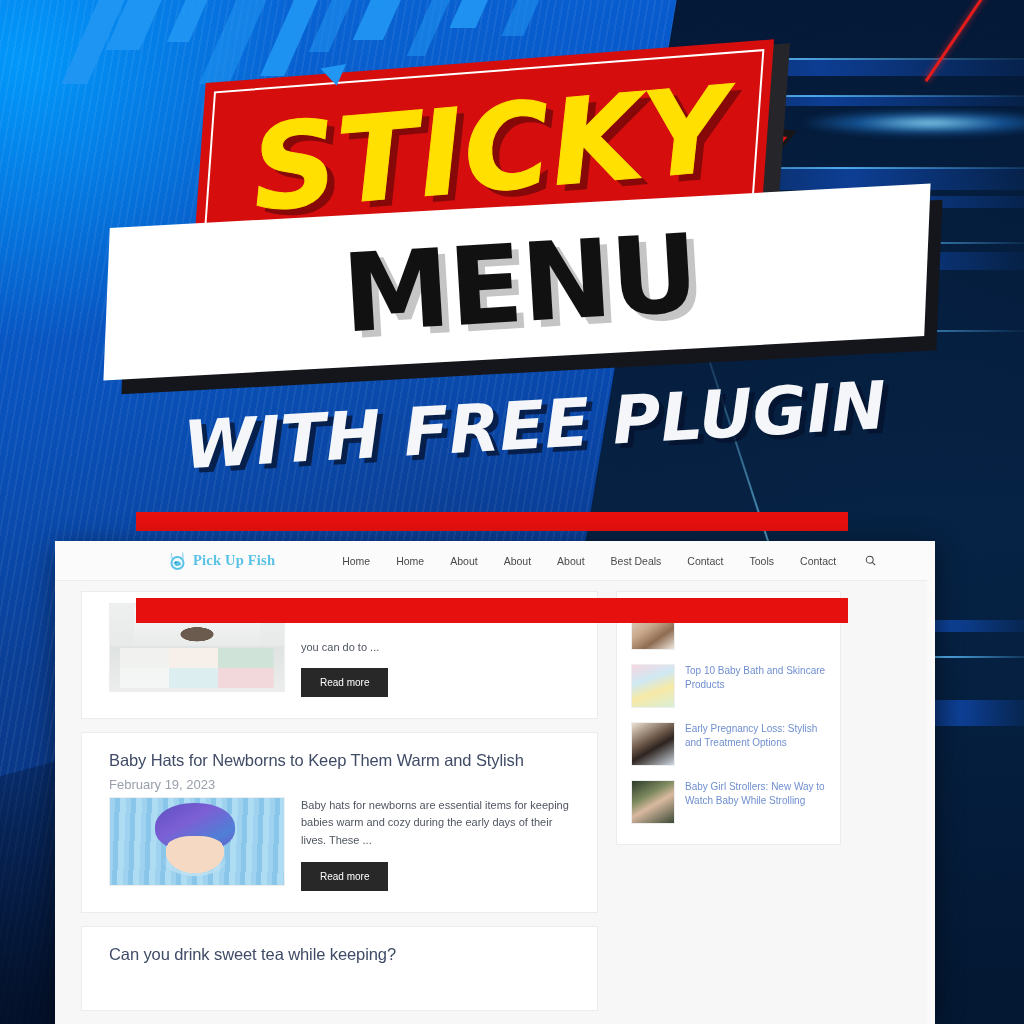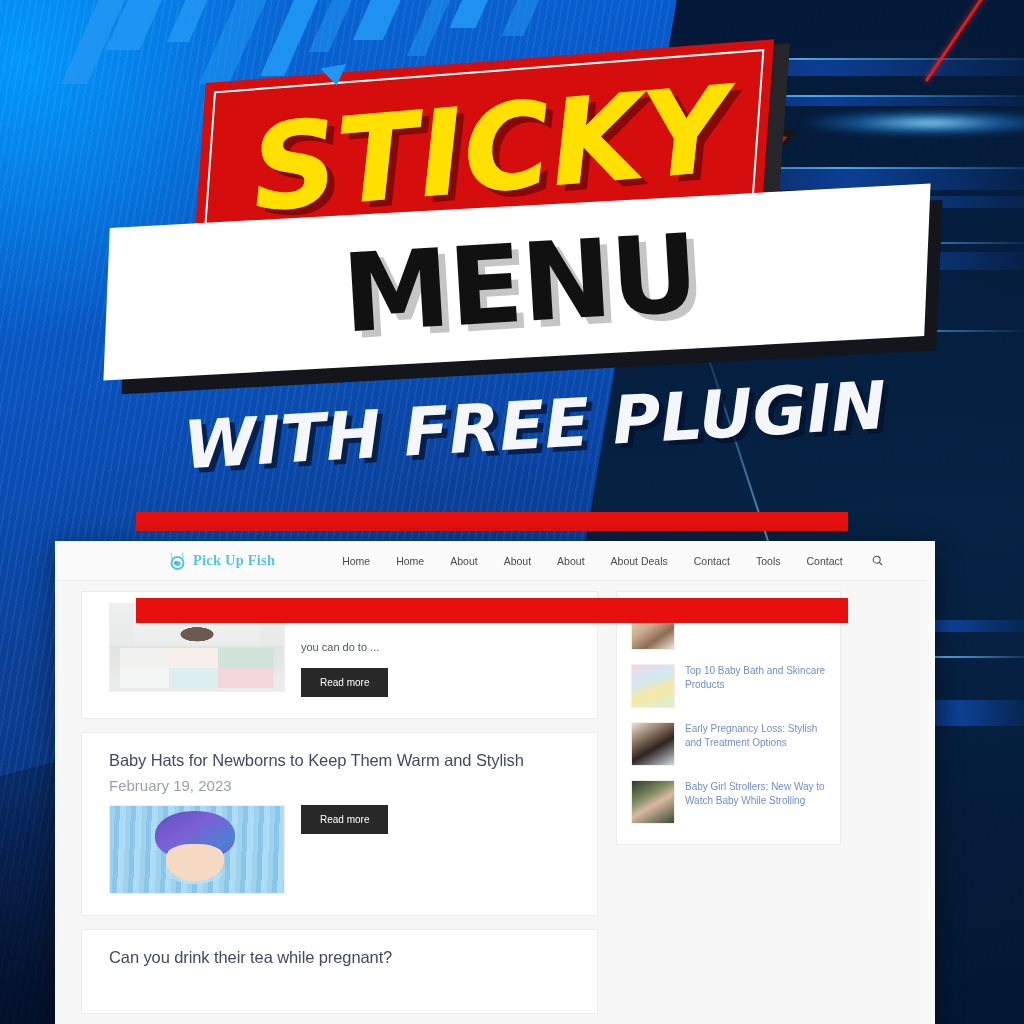--- a/index.html
+++ b/index.html
@@ -170,21 +170,21 @@
   .col-side{width:225px;flex:0 0 auto;margin-left:6px;}
 
   .card{
     background:#fff;border:1px solid #ececec;margin-bottom:13px;
     padding:17px 27px 21px 27px;box-sizing:border-box;
   }
   .card-title{
     font-size:16.5px;font-weight:normal;color:#3f4b66;line-height:1.28;
     margin:0 0 5px 0;letter-spacing:-.1px;
   }
-  .card-date{font-size:15px;color:#9aa0ab;margin-bottom:11px;}
+  .card-date{font-size:13px;color:#9aa0ab;margin-bottom:5px;}
   .card-row{display:flex;gap:16px;}
   .thumb{
     width:176px;height:89px;flex:0 0 auto;border:1px solid #eee;box-sizing:border-box;
     background-size:cover;
   }
   .thumb.pillow{
     background:
       linear-gradient(180deg,#eef0ef 0%,#e8eae9 48%,#dfe3e1 49%,#eceeed 100%);
     position:relative;overflow:hidden;
   }
@@ -312,21 +312,21 @@
         </svg>
       </span>
       <span class="logo-text">Pick Up Fish</span>
     </div>
     <nav class="nav">
       <a href="#">Home</a>
       <a href="#">Home</a>
       <a href="#">About</a>
       <a href="#">About</a>
       <a href="#">About</a>
-      <a href="#">About Deals</a>
+      <a href="#">Best Deals</a>
       <a href="#">Contact</a>
       <a href="#">Tools</a>
       <a href="#">Contact</a>
       <span class="search">
         <svg width="11" height="11" viewBox="0 0 14 14">
           <circle cx="6" cy="6" r="4.4" fill="none" stroke="#4a4a4a" stroke-width="1.3"></circle>
           <line x1="9.3" y1="9.3" x2="13" y2="13" stroke="#4a4a4a" stroke-width="1.3"></line>
         </svg>
       </span>
     </nav>
@@ -349,27 +349,28 @@
           </div>
         </div>
       </div>
 
       <div class="card">
         <h2 class="card-title">Baby Hats for Newborns to Keep Them Warm and Stylish</h2>
         <div class="card-date">February 19, 2023</div>
         <div class="card-row">
           <div class="thumb babyhat"></div>
           <div class="card-body">
+            <p class="card-text">Baby hats for newborns are essential items for keeping babies warm and cozy during the early days of their lives. These ...</p>
             <button class="btn-readmore">Read more</button>
           </div>
         </div>
       </div>
 
       <div class="card" style="padding-bottom:40px;">
-        <h2 class="card-title">Can you drink their tea while pregnant?</h2>
+        <h2 class="card-title">Can you drink sweet tea while keeping?</h2>
       </div>
 
     </div>
 
     <div class="col-side">
       <div class="side-card">
         <div class="side-item">
           <span class="side-thumb t1"></span>
           <a class="side-link" href="#"></a>
         </div>

